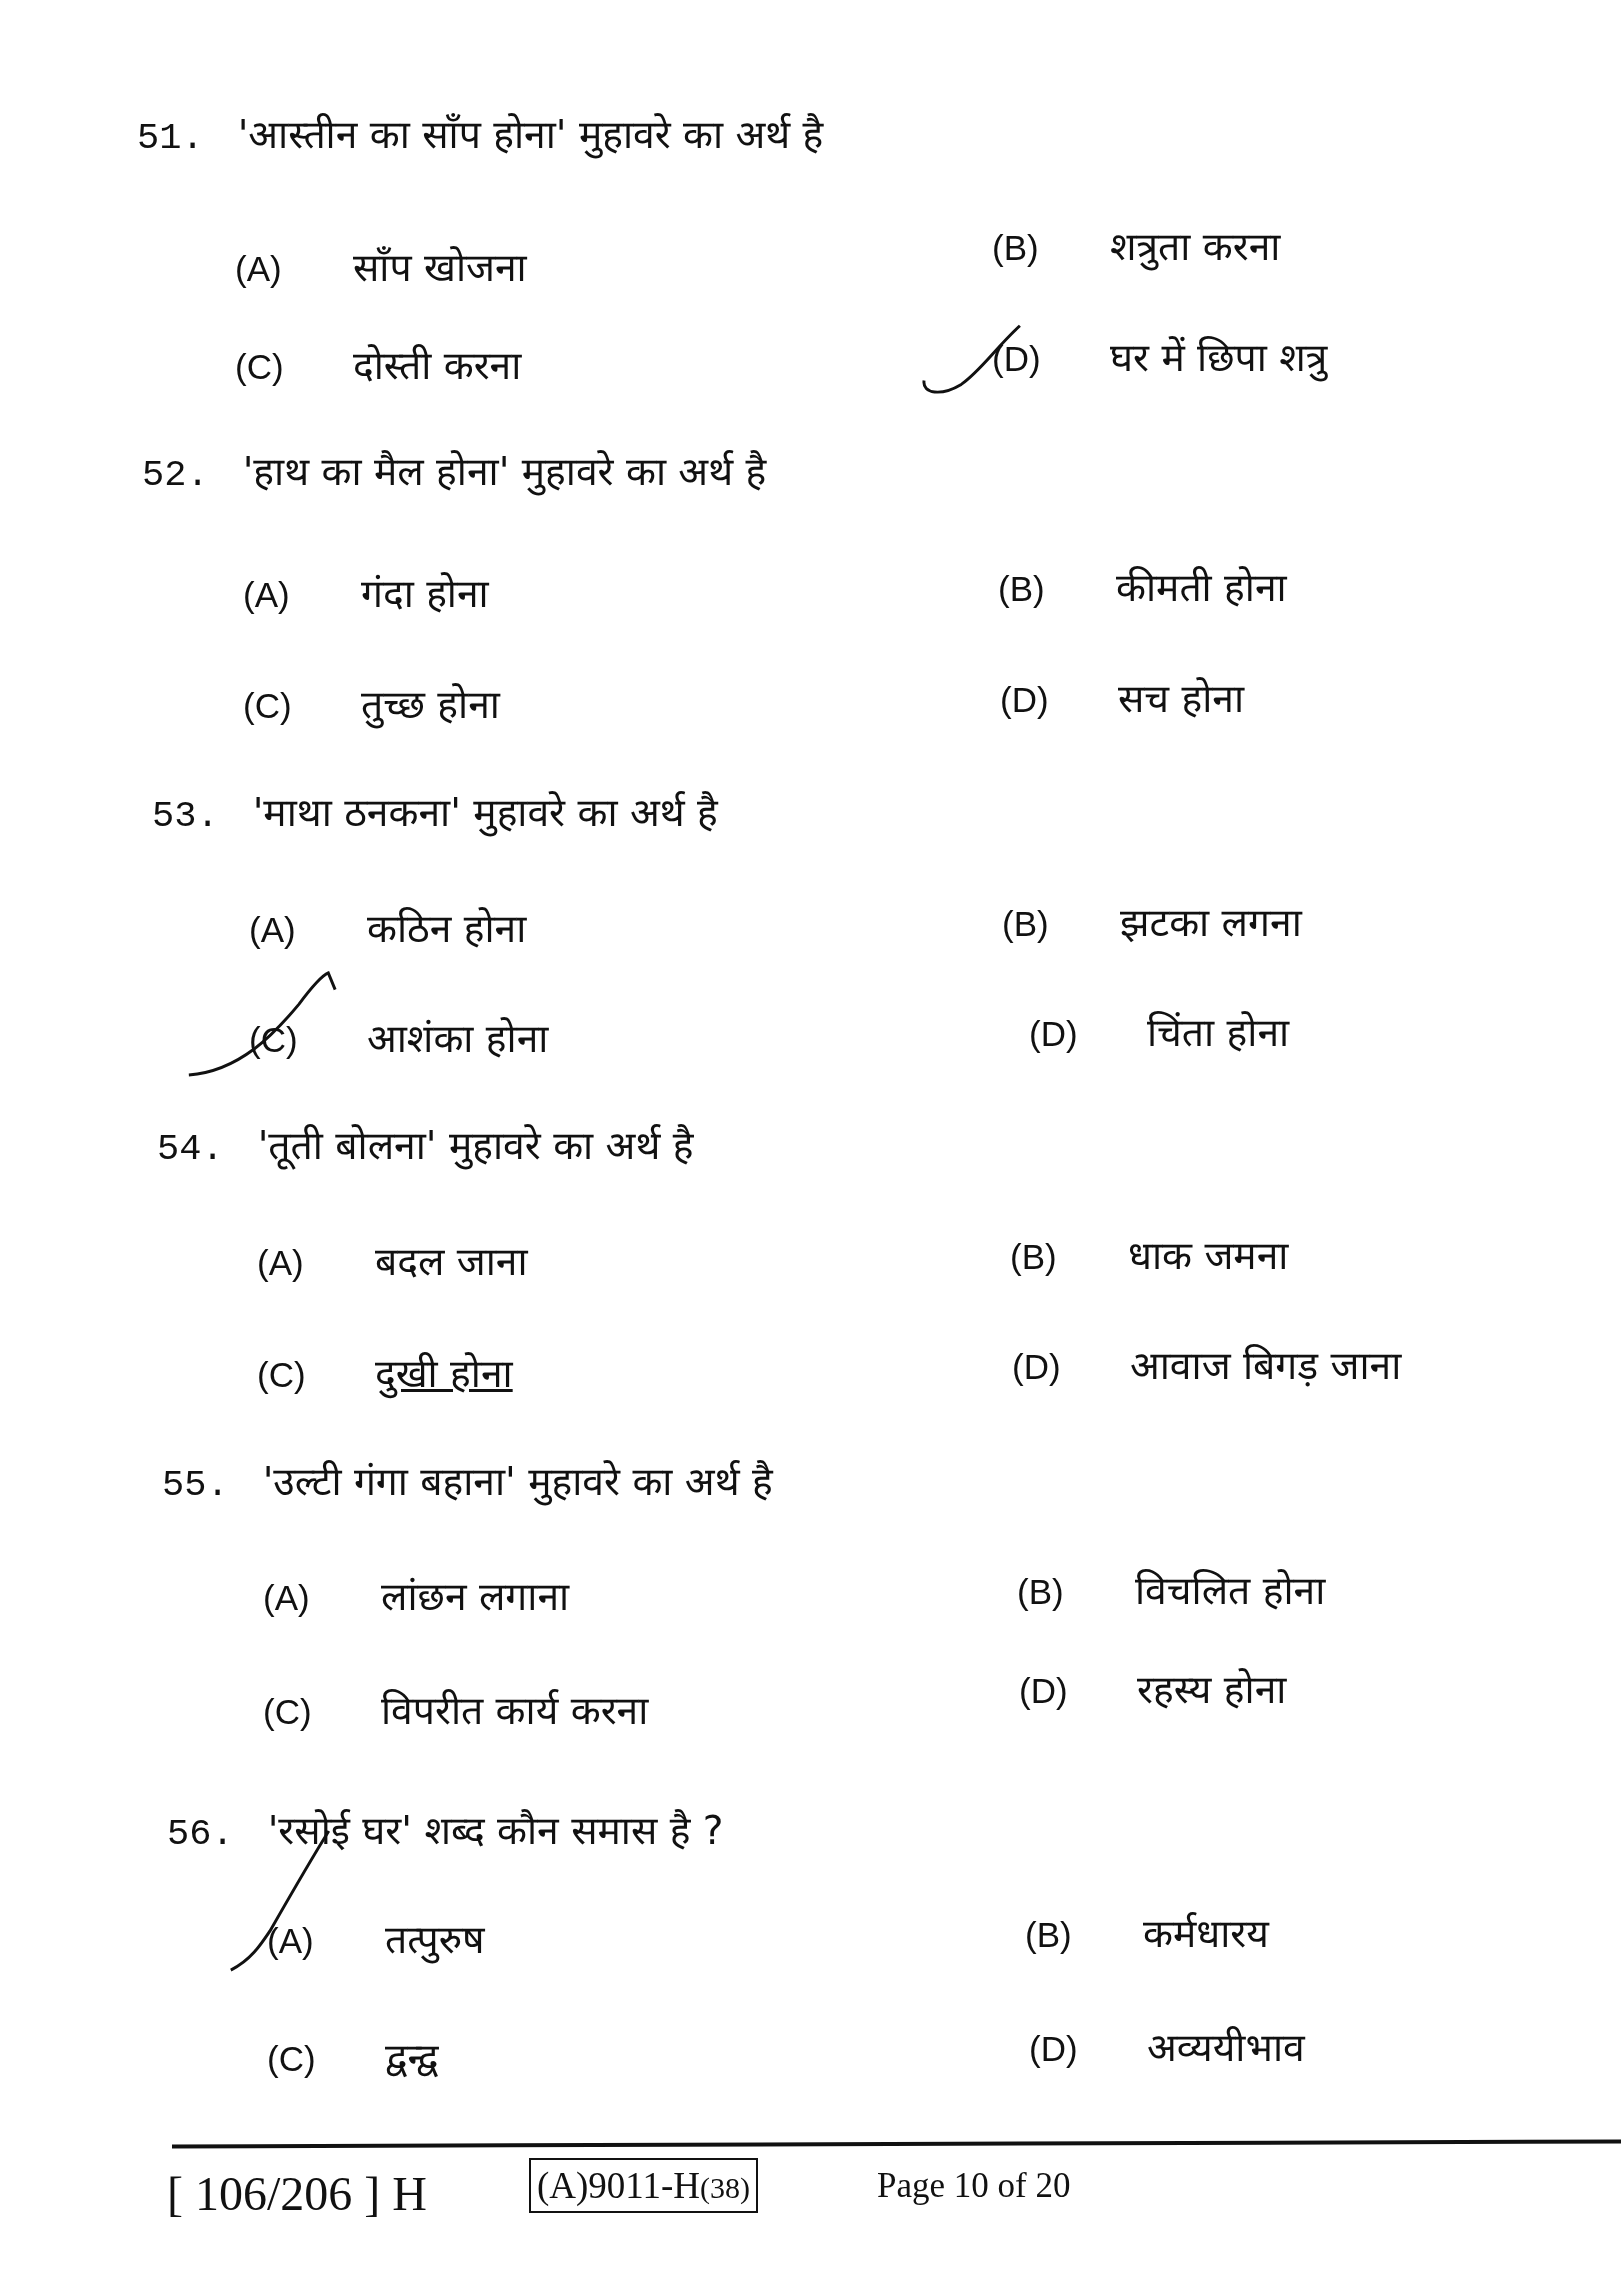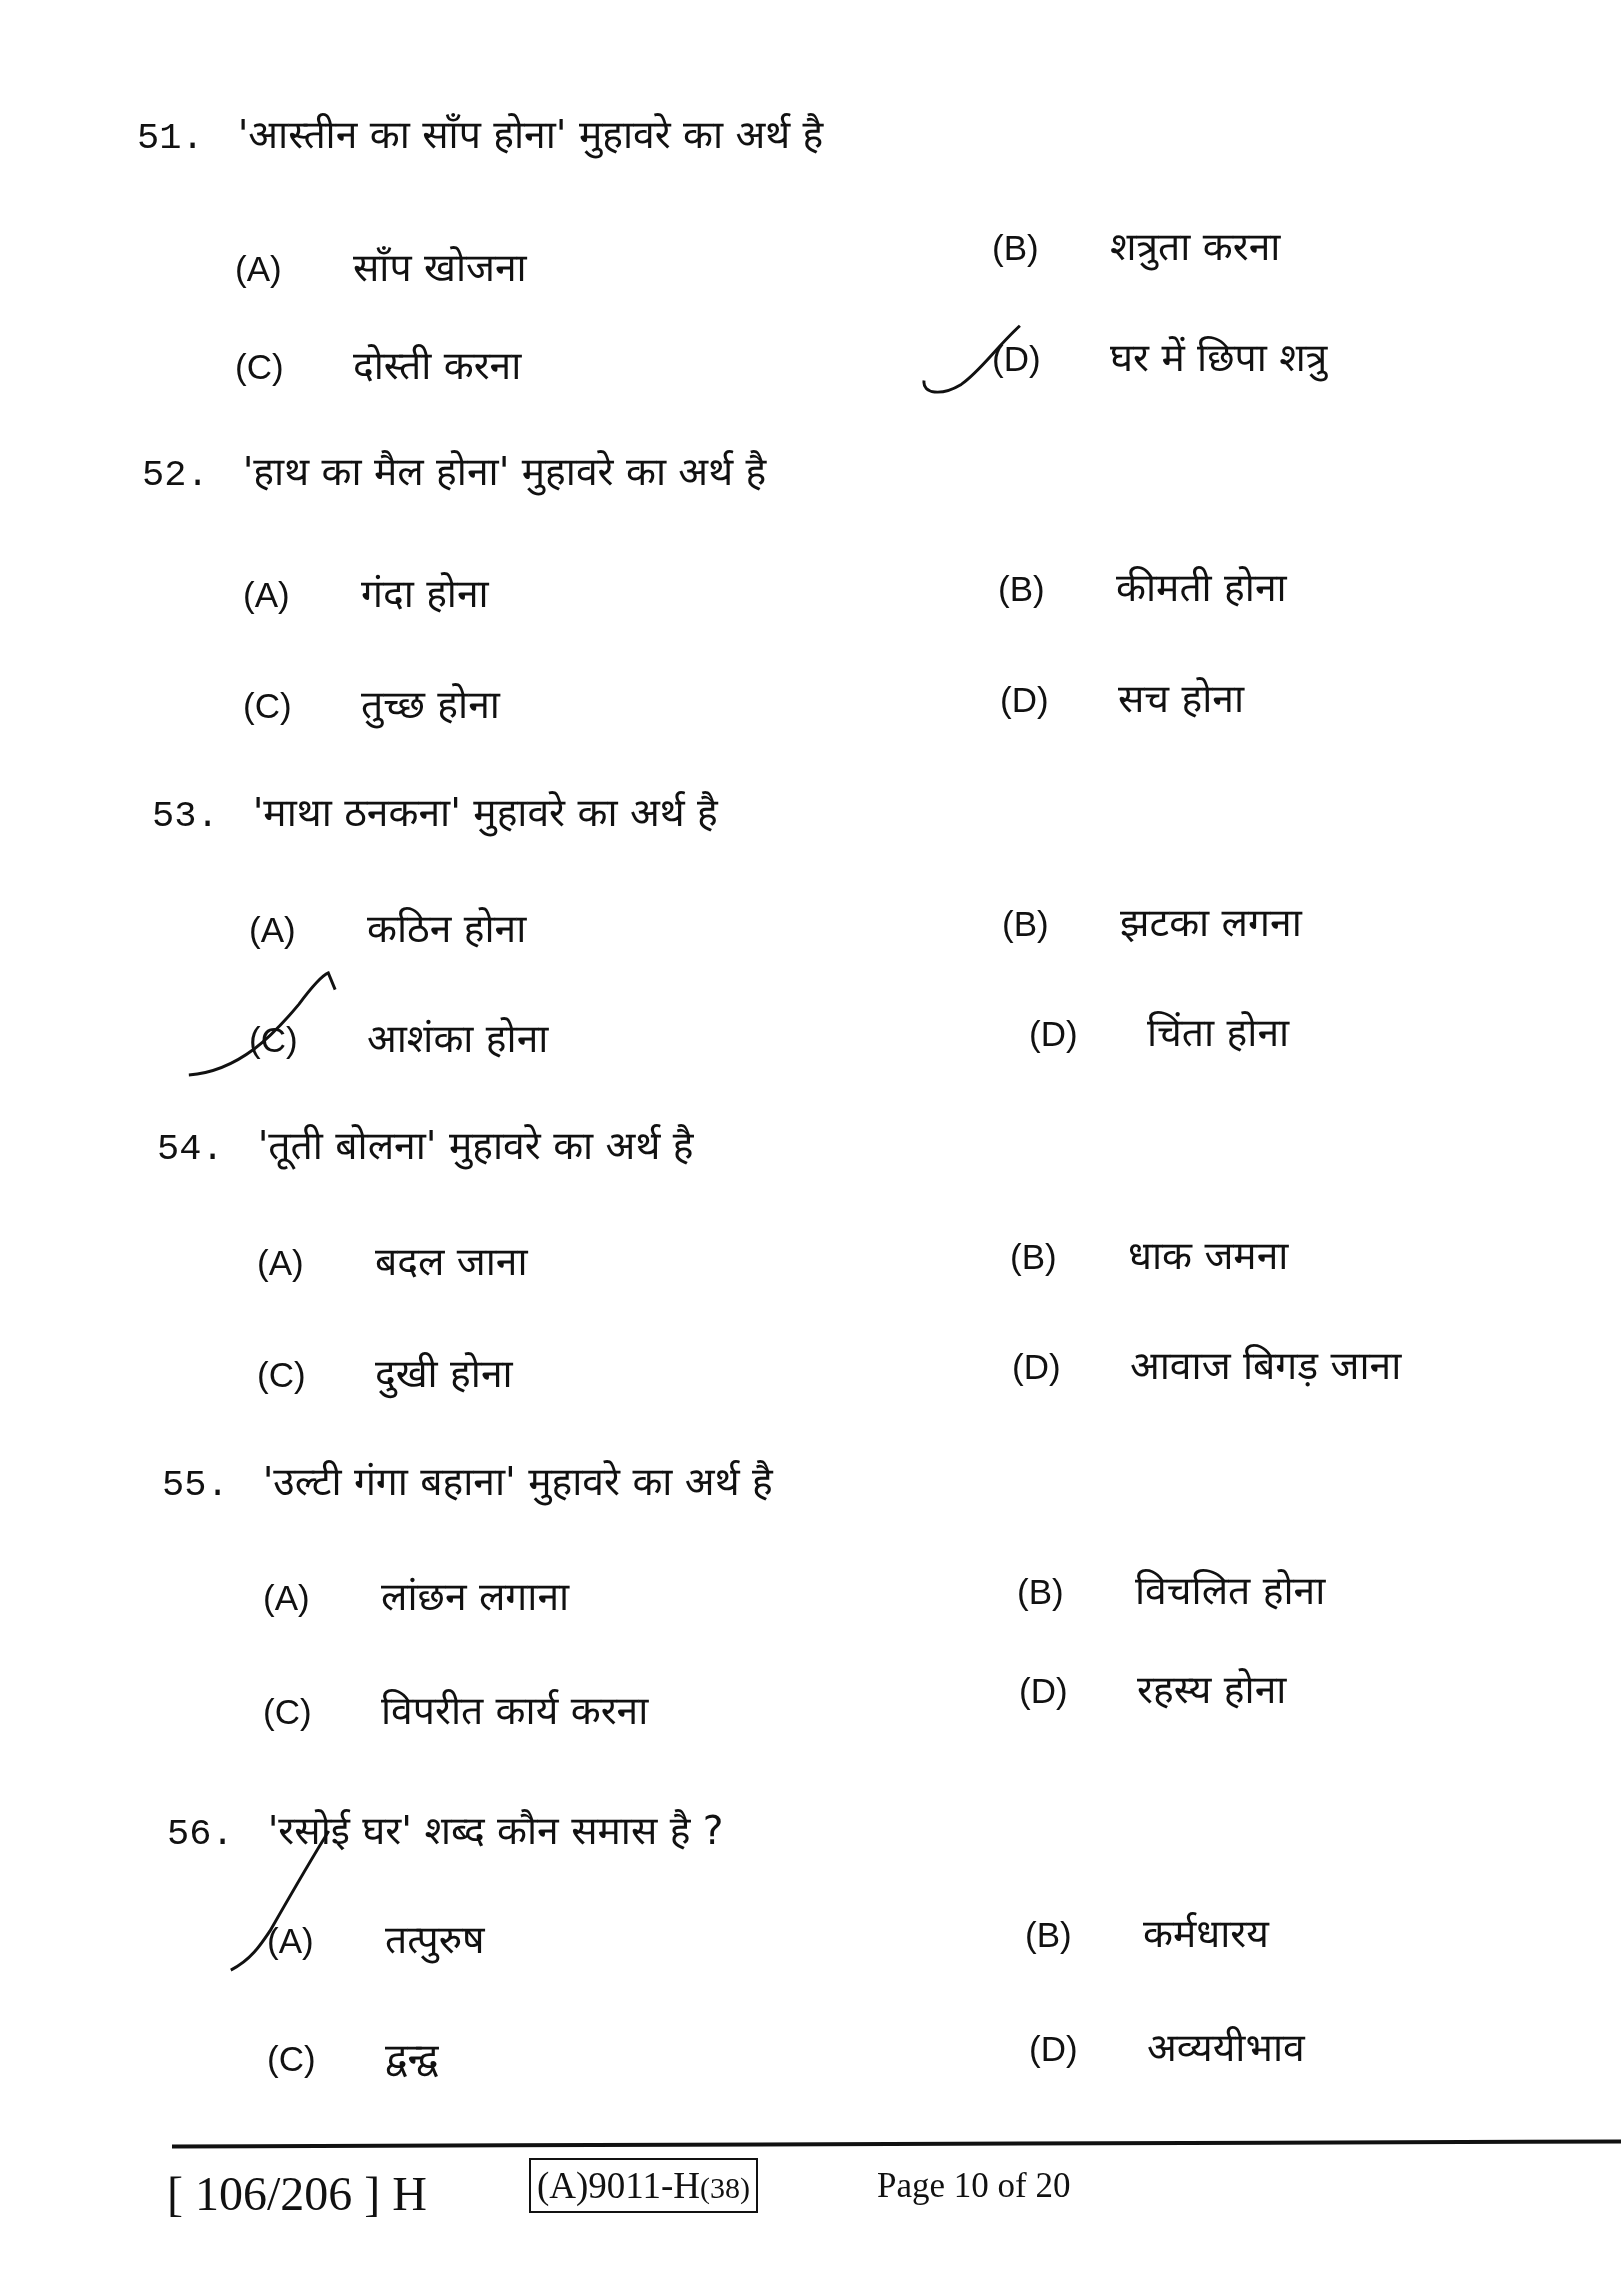--- a/index.html
+++ b/index.html
@@ -79,21 +79,21 @@
 <div class="q" style="left:157px; top:1117px;">
   <span class="qnum">54.</span>
   <span>'तूती बोलना' मुहावरे का अर्थ है</span>
 </div>
 <div class="opt" style="left:257px; top:1233px;">
   <span class="olbl">(A)</span><span>बदल जाना</span>
 </div>
 <div class="opt" style="left:1010px; top:1227px;">
   <span class="olbl">(B)</span><span>धाक जमना</span>
 </div>
-<div class="opt" style="left:257px; top:1345px;">
+<div class="opt" style="left:257px; top:1345px;text-decoration:underline;">
   <span class="olbl">(C)</span><span>दुखी होना</span>
 </div>
 <div class="opt" style="left:1012px; top:1337px;">
   <span class="olbl">(D)</span><span>आवाज बिगड़ जाना</span>
 </div>
 
 <div class="q" style="left:162px; top:1453px;">
   <span class="qnum">55.</span>
   <span>'उल्टी गंगा बहाना' मुहावरे का अर्थ है</span>
 </div>

